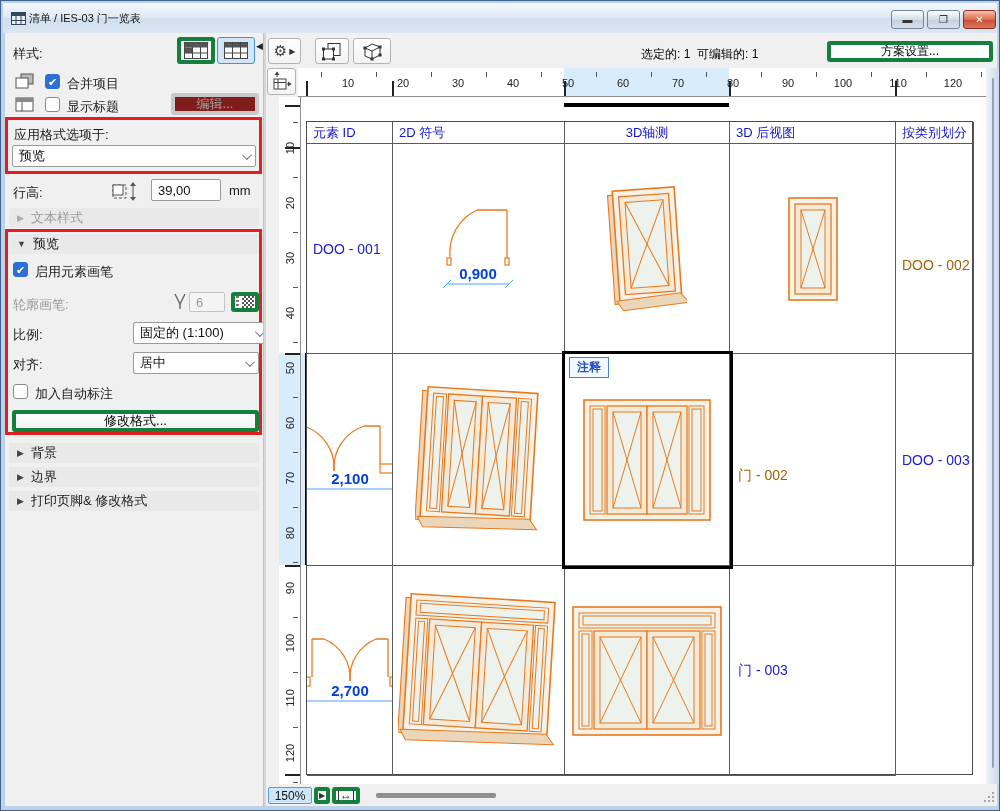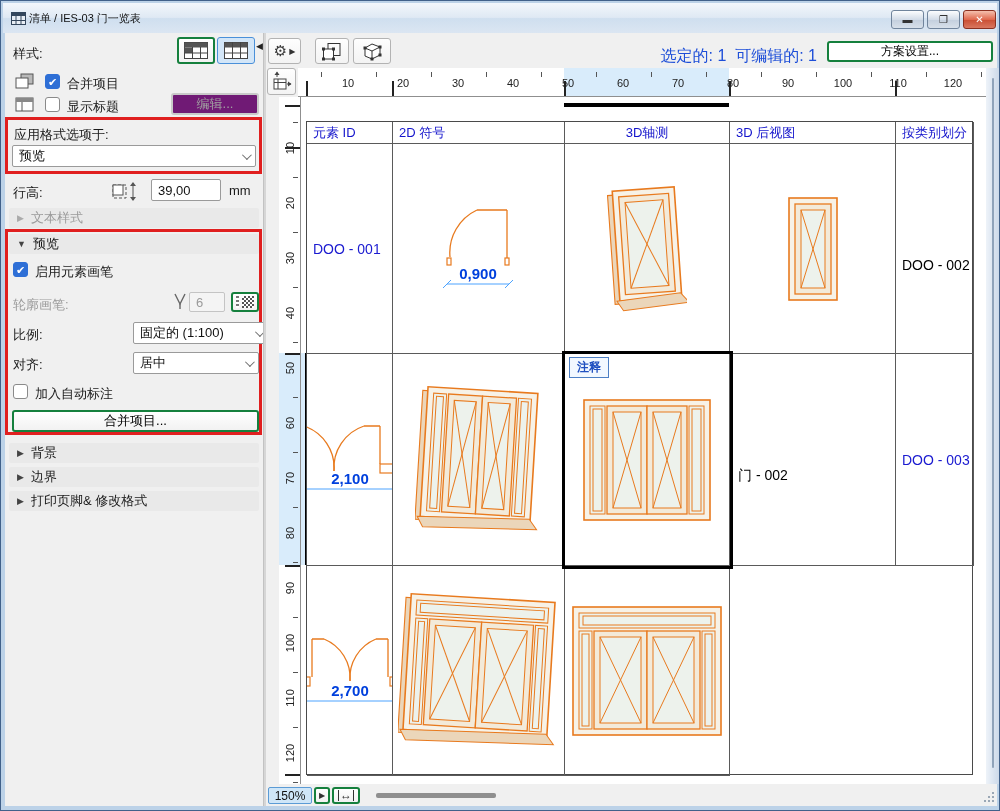--- a/index.html
+++ b/index.html
@@ -12,22 +12,22 @@
     background:linear-gradient(#f3f7fc,#dfe9f4 48%,#cfdfef 52%,#dbe6f2);display:flex;align-items:center;}
   .title-text{font-size:11px;color:#111;margin-left:6px;}
   .winbtn{width:33px;height:19px;border:1px solid #70849c;border-radius:3px;
     background:linear-gradient(#fcfdfe,#d3dce8 50%,#c2cedd 50%,#d7e0ea);
     display:flex;align-items:center;justify-content:center;font-size:10px;color:#333;font-weight:bold;}
   .winbtn.close{background:linear-gradient(#f4c0ae,#e06a4f 50%,#c94d31 50%,#d9775f);border-color:#8a3020;color:#fff;}
   
   .panel{left:4px;top:32px;width:258px;height:773px;background:#f0f0f0;}
   .lbl{font-size:13px;color:#1a1a1a;}
   .lbl.dis{color:#9b9b9b;}
-  .btn{background:linear-gradient(#ffffff,#f2f2f2);border:2px solid #15803d;border-radius:3px;}
-  .btn.dis{color:#a0a0a0;background:#701a75;border-color:#c9c9c9;}
+  .btn{background:linear-gradient(#ffffff,#f2f2f2);border:4px solid #15803d;border-radius:3px;}
+  .btn.dis{color:#a0a0a0;background:#7f1d1d;border-color:#c9c9c9;}
   .tablebtn{width:38px;height:27px;display:flex;align-items:center;justify-content:center;}
   .tablebtn.sel{background:#d3e6f8;border:1px solid #4a90d9;}
   .checkbox{width:15px;height:15px;border:1px solid #8a8a8a;border-radius:3px;background:#fff;}
   .checkbox.on{background:#2e6fd6;border-color:#2e6fd6;color:#fff;font-size:11px;line-height:14px;text-align:center;}
   .selectbox{height:22px;background:#fff;border:1px solid #9a9a9a;border-radius:2px;font-size:13px;color:#111;
     display:flex;align-items:center;padding:0 6px;}
   .chev{margin-left:auto;width:7px;height:7px;border-right:1.5px solid #707070;border-bottom:1.5px solid #707070;
     transform:rotate(45deg) translateY(-2px);}
   .sectbar{height:20px;background:#e9e9e9;border-radius:2px;display:flex;align-items:center;gap:7px;
     padding-left:8px;font-size:13px;color:#1a1a1a;}
@@ -49,21 +49,21 @@
   
   .sheet{position:absolute;left:5px;top:24px;display:grid;
     grid-template-columns:86px 172px 165px 166px 78px;grid-template-rows:22px 210px 212px 210px;
     border:1px solid #4a4a4a;width:667px;height:654px;background:#fff;}
   .cell{border-right:1px solid #5a5a5a;border-bottom:1px solid #5a5a5a;display:flex;align-items:center;overflow:hidden;position:relative;}
   .cell.hdr{font-size:13px;font-weight:normal;color:#1414cc;padding-left:6px;}
   .cell.hdr.center{justify-content:center;padding-left:0;}
   .cell.center{justify-content:center;}
   .idtext{font-size:14px;padding-left:6px;}
   .cattext{font-size:14px;padding-left:8px;}
-  .blue-text{color:#1a1ad0;} .black-text{color:#000000;margin-top:32px;}
+  .blue-text{color:#1a1ad0;} .black-text{color:#a16207;margin-top:32px;}
   .symcol{flex-direction:column;justify-content:center;}
   .sel-overlay{position:absolute;border:3px solid #000;pointer-events:none;}
   .note-tag{position:absolute;left:4px;top:3px;border:1px solid #4d7fc4;background:#f2f8ff;color:#2050c0;
     font-size:12px;font-weight:bold;padding:1px 7px;}
   .icon-dark{color:#3a3a3a;}
 </style>
 </head>
 <body>
 
 <div class="window">
@@ -171,21 +171,21 @@
       <span>固定的 (1:100)</span>
       <span class="chev"></span>
     </div>
     <span class="abs lbl" style="left:8px;top:323px">对齐:</span>
     <div class="abs selectbox" style="left:128px;top:319px;width:126px">
       <span>居中</span>
       <span class="chev"></span>
     </div>
     <div class="abs checkbox" style="left:8px;top:351px"></div>
     <span class="abs lbl" style="left:30px;top:352px">加入自动标注</span>
-    <div class="abs btn" style="left:7px;top:377px;width:247px;height:22px;font-size:13px;display:flex;align-items:center;justify-content:center">合并项目...</div>
+    <div class="abs btn" style="left:7px;top:377px;width:247px;height:22px;font-size:13px;display:flex;align-items:center;justify-content:center">修改格式...</div>
 
     <div class="abs sectbar" style="left:4px;top:410px;width:250px">
       <span class="tri">▶</span>
       <span>背景</span>
     </div>
     <div class="abs sectbar" style="left:4px;top:434px;width:250px">
       <span class="tri">▶</span>
       <span>边界</span>
     </div>
     <div class="abs sectbar" style="left:4px;top:458px;width:250px">
@@ -215,21 +215,21 @@
   <div class="abs tbtn" style="left:352px;top:37px;width:38px;height:26px">
     <svg width="24" height="19">
       <path d="M5,6 L12,2 L20,5 L20,13 L12,17 L5,14 Z" fill="#fff" stroke="#333"></path>
       <path d="M5,6 L12,9 L20,5 M12,9 L12,17" fill="none" stroke="#333"></path>
       <rect x="3.5" y="4.5" width="3" height="3" fill="#333"></rect>
         <rect x="18.5" y="3.5" width="3" height="3" fill="#333"></rect>
       <rect x="10.5" y="15.5" width="3" height="3" fill="#333"></rect>
         <rect x="18.5" y="11.5" width="3" height="3" fill="#333"></rect>
     </svg>
   </div>
-  <div class="abs" style="left:640px;top:45px;width:176px;text-align:right;font-size:16px;color:#1d4ed8">
+  <div class="abs" style="left:640px;top:45px;width:176px;font-size:12px;color:#000000">
     <span>选定的: 1</span>&nbsp;
     <span>可编辑的: 1</span>
   </div>
   <div class="abs btn" style="left:826px;top:40px;width:166px;height:21px;font-size:12px;display:flex;align-items:center;justify-content:center;background:#fff">方案设置...</div>
 
   <div class="abs tbtn" style="left:266px;top:67px;width:29px;height:27px">
     <svg width="21" height="21">
       <rect x="3" y="8" width="12" height="10" fill="#fff" stroke="#444"></rect>
       <line x1="3" y1="11.5" x2="15" y2="11.5" stroke="#444"></line>
         <line x1="7" y1="8" x2="7" y2="18" stroke="#444"></line>
@@ -470,20 +470,23 @@
               <rect x="28" y="31" width="41" height="86" fill="#edf2ec" stroke="#e87a1e" stroke-width="1"></rect>
               <line x1="28" y1="31" x2="69" y2="117" stroke="#e87a1e" stroke-width="1"></line>
               <line x1="69" y1="31" x2="28" y2="117" stroke="#e87a1e" stroke-width="1"></line>
               <rect x="75" y="25" width="53" height="98" fill="#f3ead9" stroke="#e87a1e" stroke-width="1.3"></rect>
               <rect x="81" y="31" width="41" height="86" fill="#edf2ec" stroke="#e87a1e" stroke-width="1"></rect>
               <line x1="81" y1="31" x2="122" y2="117" stroke="#e87a1e" stroke-width="1"></line>
               <line x1="122" y1="31" x2="81" y2="117" stroke="#e87a1e" stroke-width="1"></line>
             </g>
           </svg>
         </div>
+        <div class="cell ">
+          <span class="cattext blue-text">门 - 003</span>
+        </div>
         <div class="sel-overlay" style="left: 255px; top: 229px; width: 171px; height: 218px;">
           <span class="note-tag">注释</span>
         </div>
       </div>
   </div>
 
   <div class="abs vscroll">
     <div style="position:absolute;left:6px;top:10px;width:2px;height:690px;background:#8fa3ba;border-radius:1px"></div>
   </div>
 

